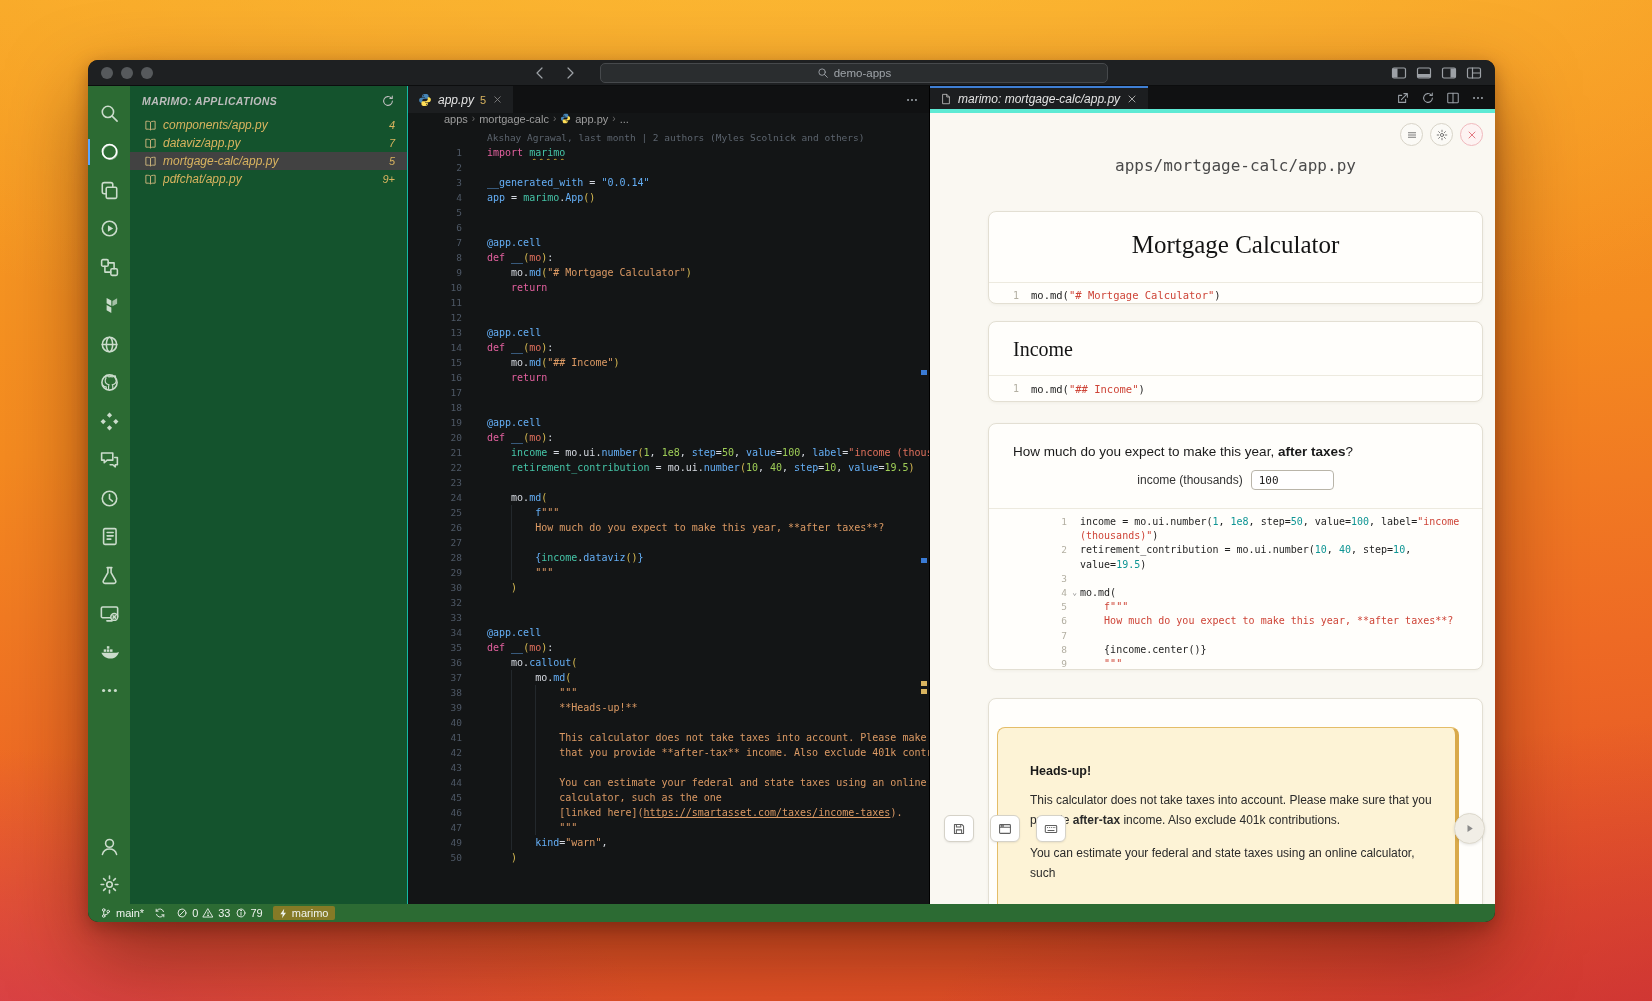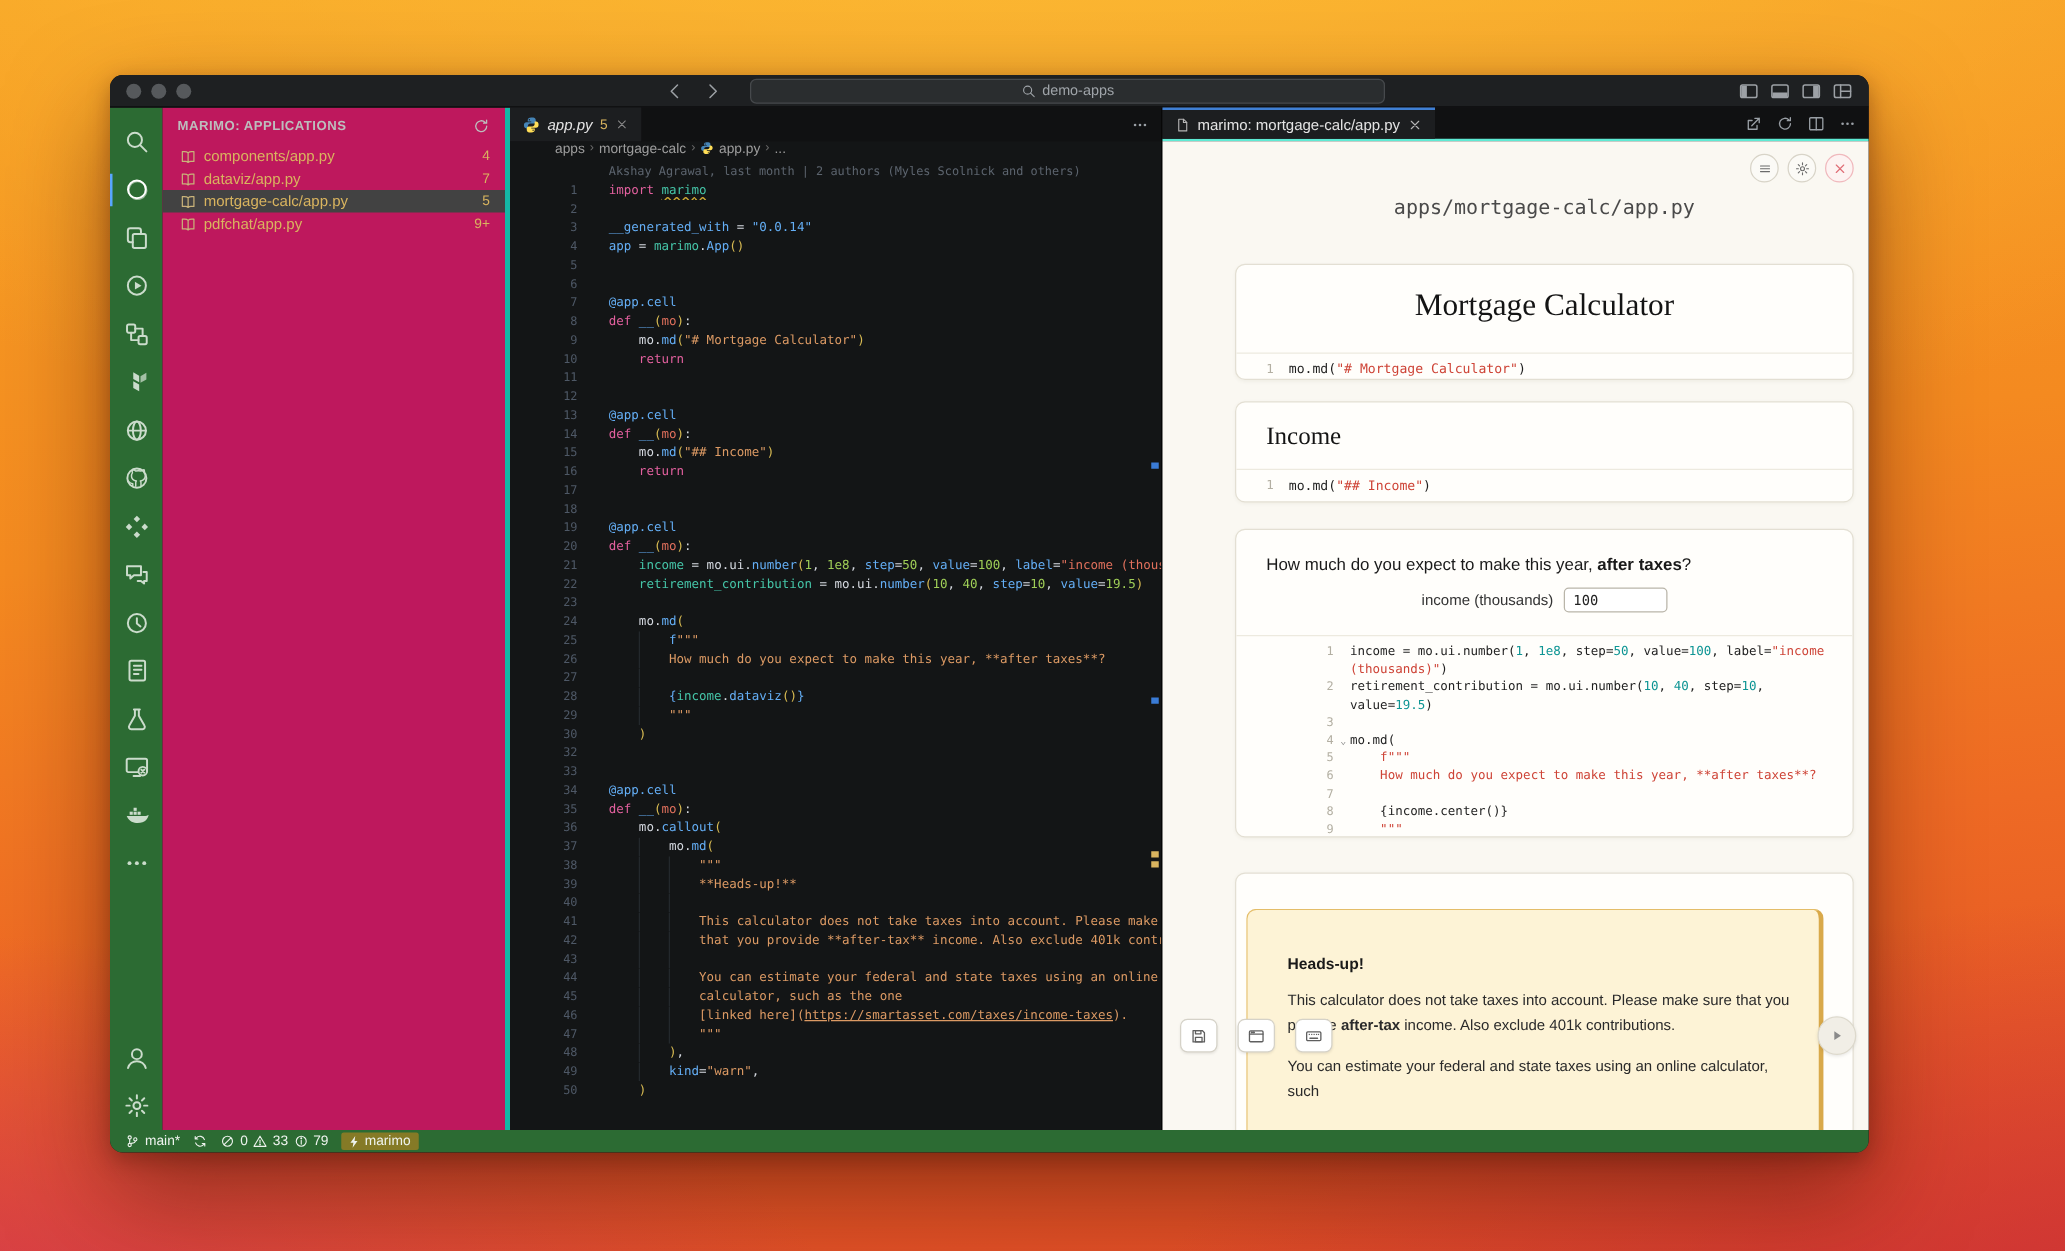--- a/index.html
+++ b/index.html
@@ -37,21 +37,21 @@
   
   .mainrow { flex:1 1 auto; display:flex; min-height:0; }
   
   .activitybar { flex:0 0 42px; background:#2c6b33; display:flex; flex-direction:column; padding-top:8px; }
   .ab-item { height:38.5px; display:flex; align-items:center; justify-content:center; color:#d9e6d9; position:relative; opacity:.92; }
   .ab-item .ic { width:21px; height:21px; }
   .ab-item.active::before { content:""; position:absolute; left:0; top:6px; bottom:6px; width:2px; background:#58a6ff; }
   .ab-item.active { color:#ffffff; opacity:1; }
   .ab-spacer { flex:1 1 auto; }
   
-  .sidebar { flex:0 0 278px; background:#be185d; border-right:4px solid #14b8a6; font-size:12px; color:#cccccc; }
+  .sidebar { flex:0 0 278px; background:#14532d; border-right:1px solid #14b8a6; font-size:12px; color:#cccccc;font-style:italic; }
   .sb-header { height:30px; display:flex; align-items:center; padding:0 12px; }
   .sb-title { font-size:10.5px; font-weight:bold; letter-spacing:.4px; color:#bdbdbd; flex:1; }
   .sb-refresh { width:14px; height:14px; color:#bdbdbd; }
   .file-row { height:18px; display:flex; align-items:center; padding:0 12px 0 14px; gap:6px; cursor:pointer; }
   .file-row.active { background:#424242; }
   .file-row .ic { width:13px; height:13px; color:#c9b37a; flex:0 0 13px; }
   .file-name { flex:1; color:#d9b45f; white-space:nowrap; overflow:hidden; }
   .file-count { color:#d9b45f; font-size:11px; }
   
   .editor { flex:0 0 522px; display:flex; flex-direction:column; background:#131516; border-right:1px solid #000; min-width:0; }
@@ -72,21 +72,21 @@
   .cl .g { flex:0 0 54px; text-align:right; color:#4e5866; font-size:9.5px; }
   .cl .t { flex:1; position:relative; padding-left:25px; overflow:hidden; }
   .ig { position:absolute; top:0; bottom:0; width:1px; background:#23282c; }
   .tk-kw{color:#e2609e} .tk-bl{color:#64aef5} .tk-tl{color:#45c5a8} .tk-nm{color:#9fce57}
   .tk-st{color:#dc9a64} .tk-sr{color:#e0705c} .tk-yl{color:#d7ba52} .tk-fg{color:#d5d9e0}
   .tk-ln{color:#dc9a64; text-decoration:underline;}
   .tk-sq{text-decoration:underline wavy #caa632 1px; text-underline-offset:2px;}
   .ruler-mark { position:absolute; right:2px; width:6px; height:5px; }
   
   .panel { flex:1 1 auto; display:flex; flex-direction:column; min-width:0; }
-  .panel .tabstrip { border-bottom:2px solid #5eead4; }
+  .panel .tabstrip { border-bottom:4px solid #5eead4;font-style:italic; }
   .ptab { display:flex; align-items:center; gap:6px; padding:0 10px; background:#1c1e20; font-size:12px; color:#e4e4e4; border-top:2px solid #3f7fd4; cursor:pointer; }
   .ptab .ic { width:12px; height:12px; color:#b5b5b5; }
   .panel-content { flex:1 1 auto; position:relative; background:#faf8f2; overflow:hidden; color:#1f1f1f; }
   .app-actions { position:absolute; top:10px; right:12px; display:flex; gap:7px; }
   .circle-btn { width:23px; height:23px; border-radius:50%; border:1px solid #d8d4c8; background:#fbfaf6; display:flex; align-items:center; justify-content:center; color:#6b6b6b; cursor:pointer; }
   .circle-btn .ic { width:12px; height:12px; }
   .circle-btn.danger { border-color:#f0b9bd; color:#e06c75; background:#fdf3f2; }
   .app-path { position:absolute; top:43px; left:58px; width:495px; text-align:center; font-family:"DejaVu Sans Mono", monospace; font-size:16px; color:#4a4a4a; }
   .card { position:absolute; left:58px; width:495px; background:#fffefb; border:1px solid #e3dfd3; border-radius:8px; box-shadow:0 1px 3px rgba(90,80,50,.06); overflow:hidden; }
   .card-title-lg { text-align:center; font-family:"Liberation Serif", serif; font-size:25px; color:#141414; padding-top:19px; }
@@ -483,21 +483,20 @@
             <div class="cl"><span class="g">38</span><span class="t"><span class="ig" style="left: 49.1px;"></span><span class="ig" style="left: 73.2px;"></span><span class="tk-st">            """</span></span></div>
             <div class="cl"><span class="g">39</span><span class="t"><span class="ig" style="left: 49.1px;"></span><span class="ig" style="left: 73.2px;"></span><span class="tk-st">            **Heads-up!**</span></span></div>
             <div class="cl"><span class="g">40</span><span class="t"><span class="ig" style="left: 49.1px;"></span><span class="ig" style="left: 73.2px;"></span></span></div>
             <div class="cl"><span class="g">41</span><span class="t"><span class="ig" style="left: 49.1px;"></span><span class="ig" style="left: 73.2px;"></span><span class="tk-st">            This calculator does not take taxes into account. Please make sure</span></span></div>
             <div class="cl"><span class="g">42</span><span class="t"><span class="ig" style="left: 49.1px;"></span><span class="ig" style="left: 73.2px;"></span><span class="tk-st">            that you provide **after-tax** income. Also exclude 401k contributions.</span></span></div>
             <div class="cl"><span class="g">43</span><span class="t"><span class="ig" style="left: 49.1px;"></span><span class="ig" style="left: 73.2px;"></span></span></div>
             <div class="cl"><span class="g">44</span><span class="t"><span class="ig" style="left: 49.1px;"></span><span class="ig" style="left: 73.2px;"></span><span class="tk-st">            You can estimate your federal and state taxes using an online</span></span></div>
             <div class="cl"><span class="g">45</span><span class="t"><span class="ig" style="left: 49.1px;"></span><span class="ig" style="left: 73.2px;"></span><span class="tk-st">            calculator, such as the one</span></span></div>
             <div class="cl"><span class="g">46</span><span class="t"><span class="ig" style="left: 49.1px;"></span><span class="ig" style="left: 73.2px;"></span><span class="tk-st">            [linked here](</span><span class="tk-ln">https://smartasset.com/taxes/income-taxes</span><span class="tk-st">).</span></span></div>
             <div class="cl"><span class="g">47</span><span class="t"><span class="ig" style="left: 49.1px;"></span><span class="ig" style="left: 73.2px;"></span><span class="tk-st">            """</span></span></div>
-            <div class="cl"><span class="g">48</span><span class="t"><span class="ig" style="left: 49.1px;"></span><span class="tk-yl">        )</span><span class="tk-fg">,</span></span></div>
             <div class="cl"><span class="g">49</span><span class="t"><span class="ig" style="left: 49.1px;"></span><span class="tk-bl">        kind</span><span class="tk-fg">=</span><span class="tk-st">"warn"</span><span class="tk-fg">,</span></span></div>
             <div class="cl"><span class="g">50</span><span class="t"><span class="tk-yl">    )</span></span></div>
           </div>
         <div class="ruler-mark" style="top:239px;background:#3a7bd5"></div>
         <div class="ruler-mark" style="top:427px;background:#3a7bd5"></div>
         <div class="ruler-mark" style="top:550px;background:#d9b45f"></div>
         <div class="ruler-mark" style="top:558px;background:#d9b45f"></div>
       </div>
     </div>
 

